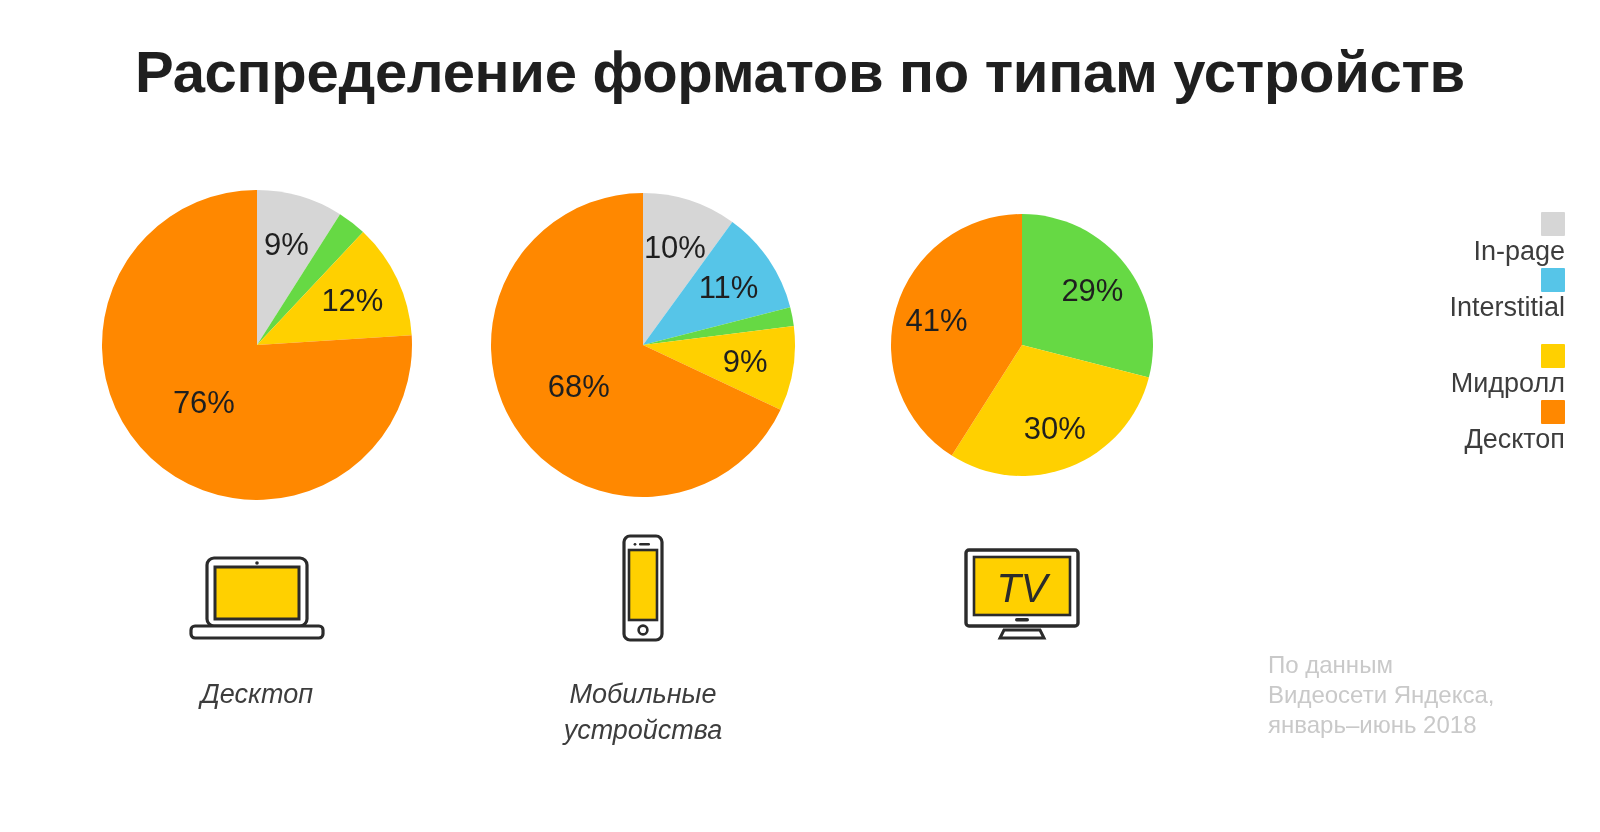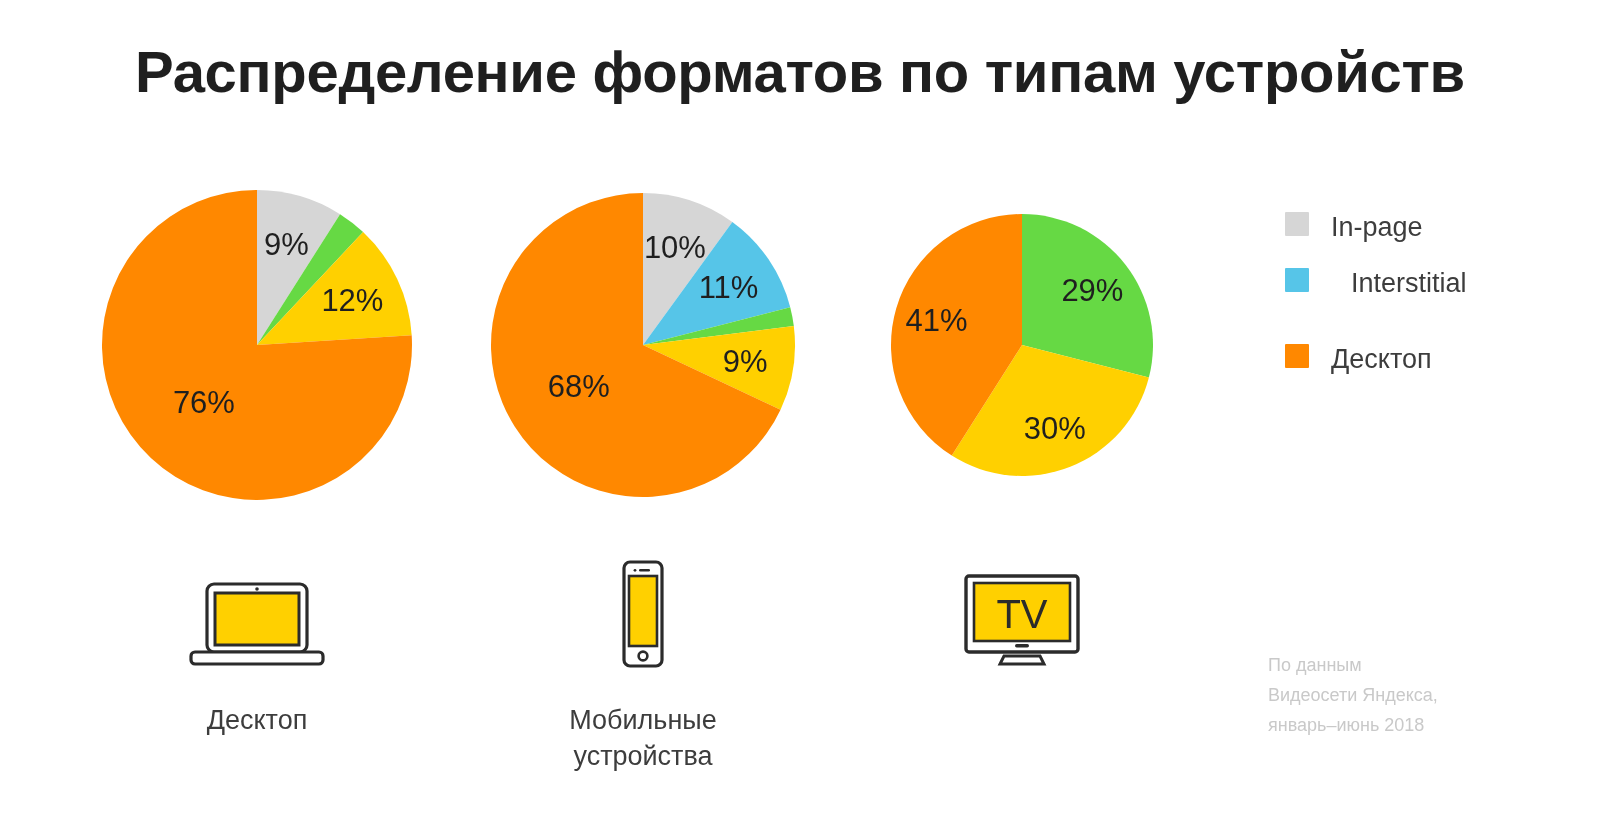--- a/index.html
+++ b/index.html
@@ -33,23 +33,24 @@
 
   .slice-label {
     font-family: "Liberation Sans", "DejaVu Sans", sans-serif;
     font-size: 31px;
     fill: #1f1f1f;
   }
 
   
   .device-block {
     position: absolute;
-    top: 560px;
+    top: 534px;
     width: 300px;
     text-align: center;
+    font-style: italic;
   }
   .device-icon {
     height: 110px;
     display: flex;
     align-items: flex-end;
     justify-content: center;
   }
   .device-label {
     margin-top: 32px;
     font-size: 27px;
@@ -60,44 +61,45 @@
 
   
   #legend {
     position: absolute;
     left: 1285px;
     top: 212px;
     width: 280px;
   }
   .legend-row {
     display: flex;
-    align-items: flex-start;
+    align-items: flex-end;
     height: 56px;
-  }
-  .legend-row.gap-after { margin-bottom: 20px; gap: 20px; }
+    flex-direction: column;
+  }
+  .legend-row.gap-after { margin-bottom: 20px; }
   .legend-swatch {
     width: 24px;
     height: 24px;
     flex: 0 0 24px;
     border-radius: 1px;
   }
   .legend-text {
     margin-left: 22px;
     font-size: 27px;
     color: #3d3d3d;
     white-space: nowrap;
   }
 
   
   #source-note {
     position: absolute;
     left: 1268px;
     top: 650px;
     width: 300px;
-    font-size: 18px;
+    font-size: 24px;
     line-height: 30px;
     color: #c9c9c9;
     white-space: pre-line;
   }
 </style>
 </head>
 <body>
 
 <div id="chart-title">Распределение форматов по типам устройств</div>
 
@@ -175,20 +177,24 @@
 <div id="legend">
     <div class="legend-row">
       <span class="legend-swatch" style="background: rgb(214, 214, 214);"></span>
       <span class="legend-text">In-page</span>
     </div>
     <div class="legend-row gap-after">
       <span class="legend-swatch" style="background: rgb(86, 197, 232);"></span>
       <span class="legend-text">Interstitial</span>
     </div>
     <div class="legend-row">
+      <span class="legend-swatch" style="background: rgb(255, 208, 0);"></span>
+      <span class="legend-text">Мидролл</span>
+    </div>
+    <div class="legend-row">
       <span class="legend-swatch" style="background: rgb(255, 136, 0);"></span>
       <span class="legend-text">Десктоп</span>
     </div>
   </div>
 
 <div id="source-note">По данным
 Видеосети Яндекса,
 январь–июнь 2018</div>
 
 </body></html>

